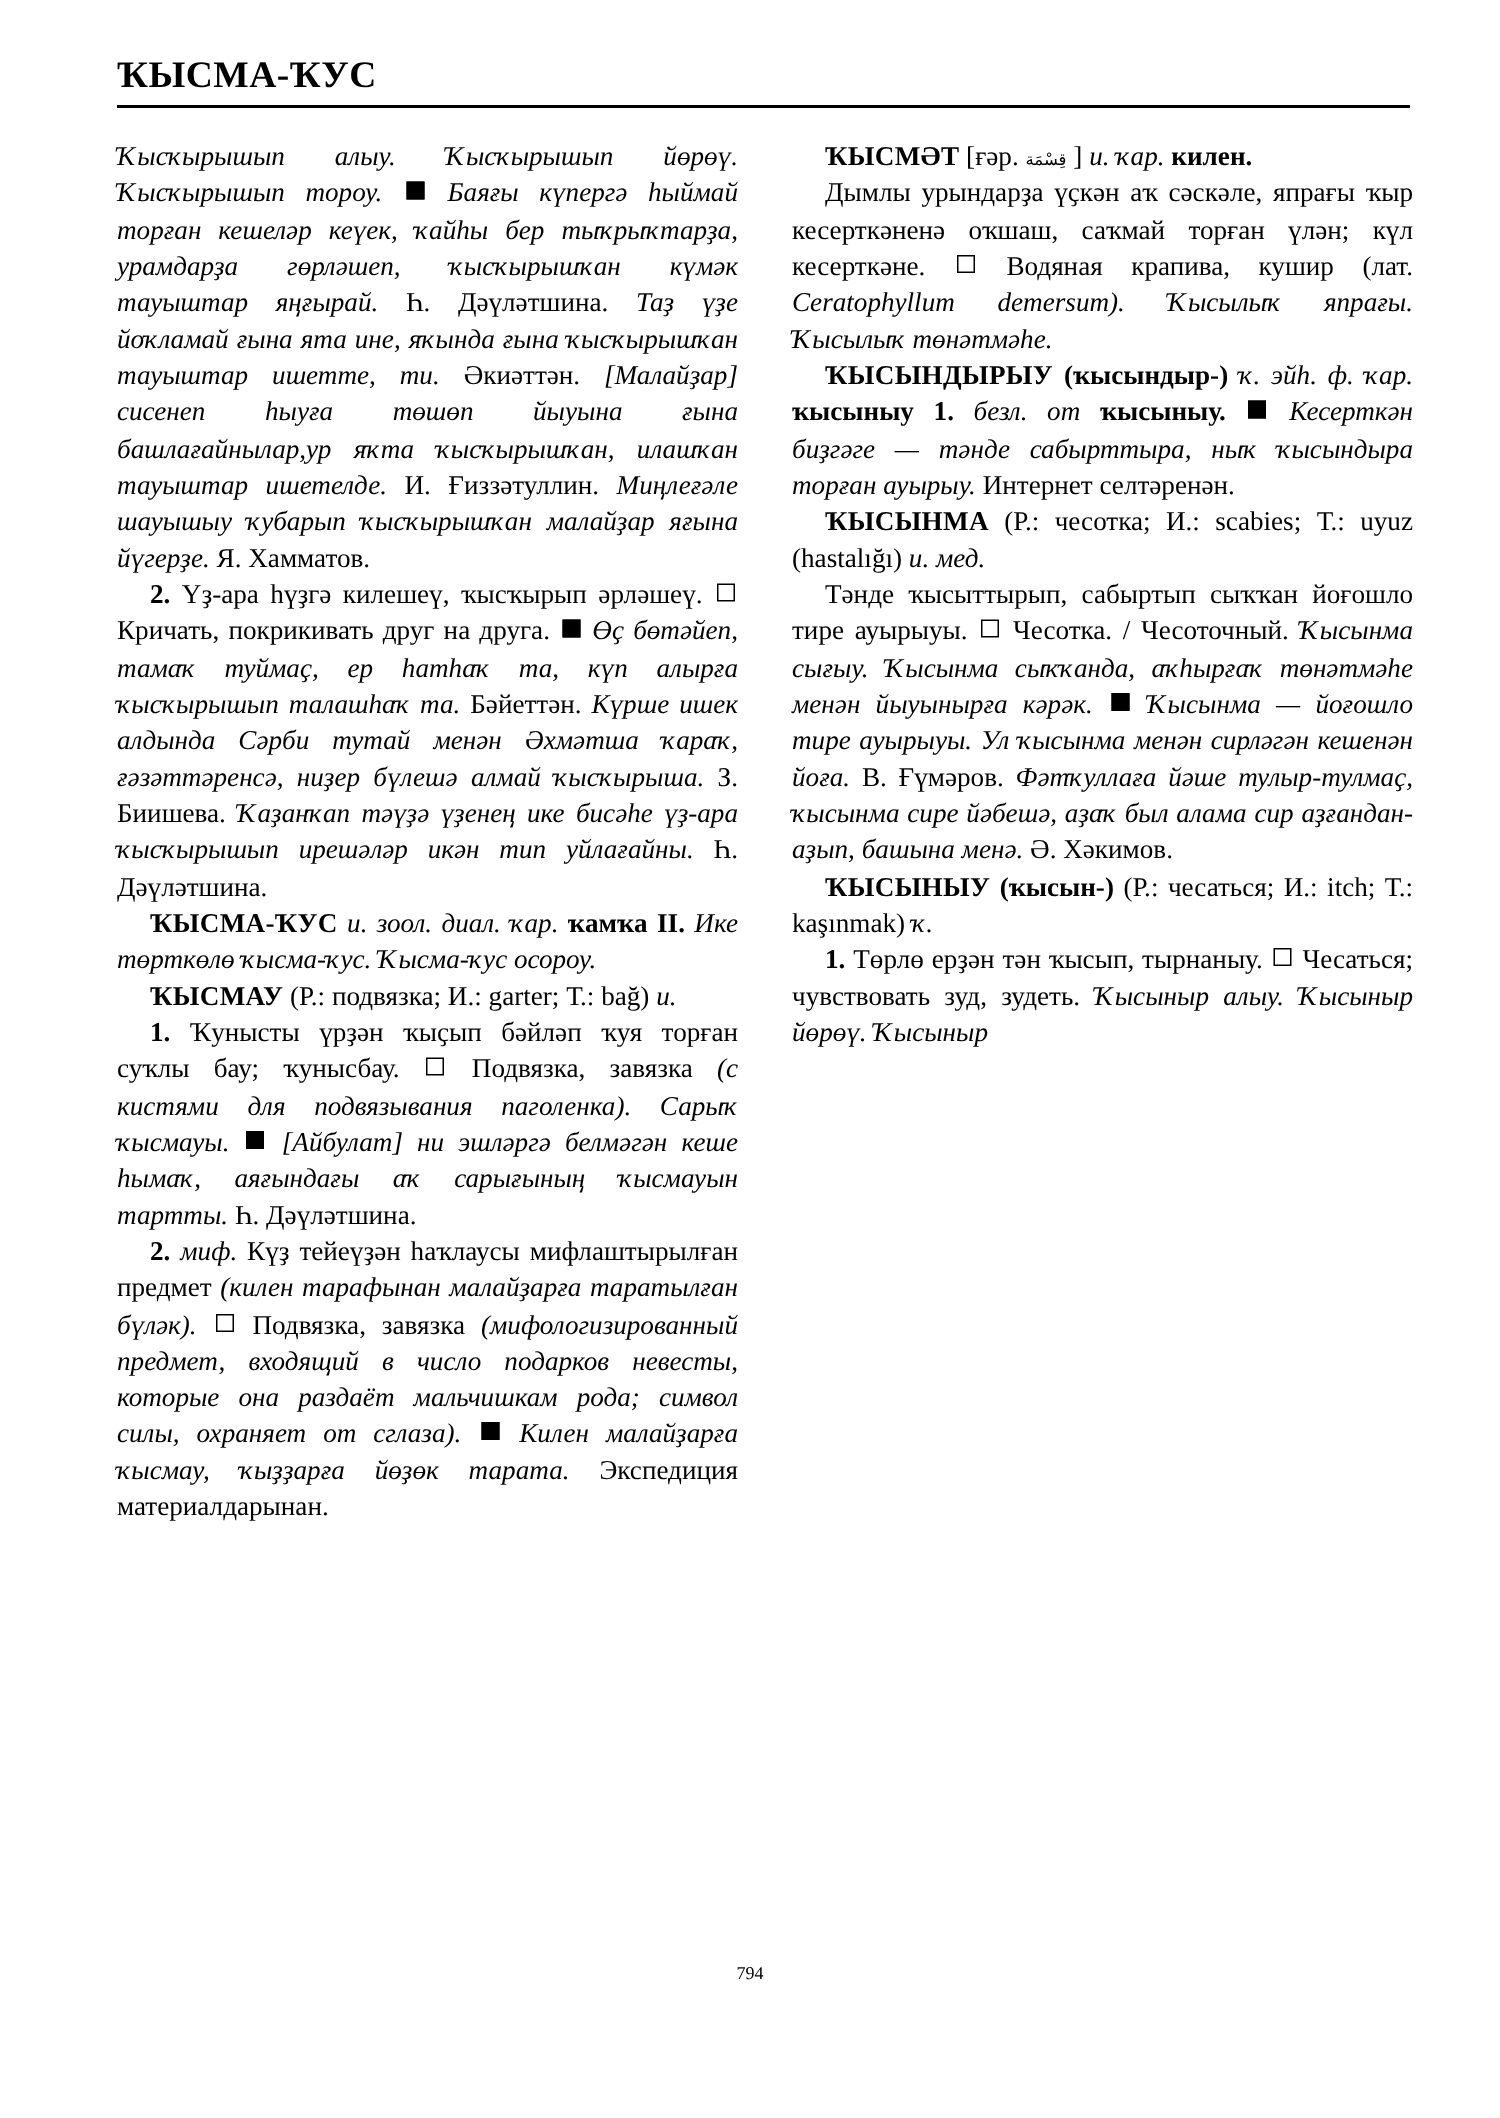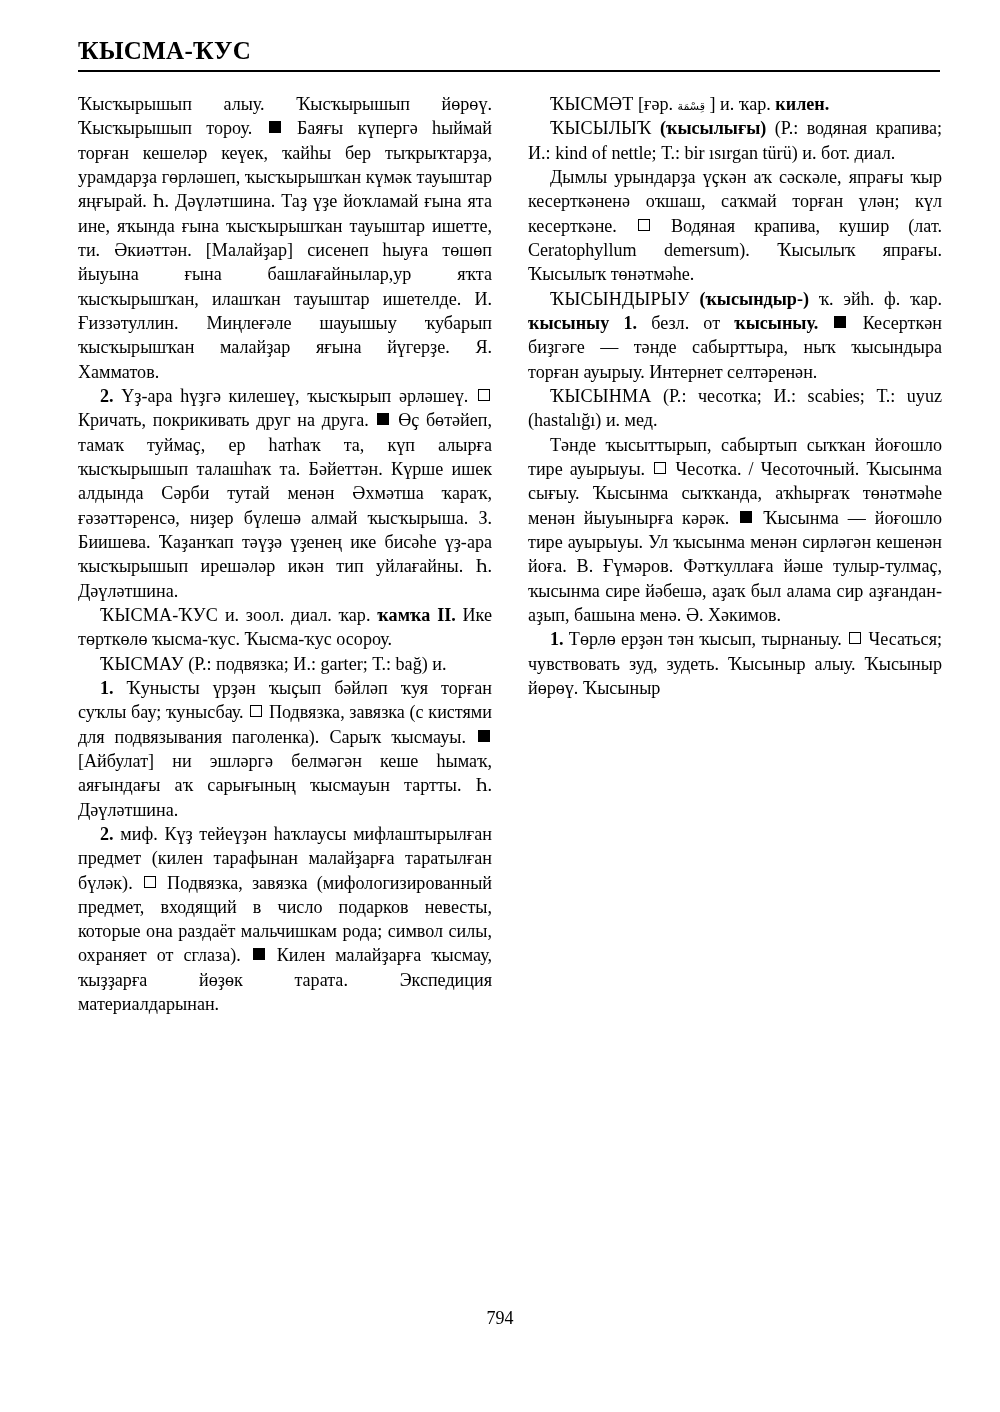--- a/index.html
+++ b/index.html
@@ -64,24 +64,24 @@
     margin: 0;
   }
   .col p.indent {
     text-indent: 22px;
   }
   .col p.noindent {
     text-indent: 0;
   }
 
   
-  .it { }
+  .it { font-style: italic; }
   .bd { font-weight: bold; }
   .hw {
-    font-weight: normal;
+    font-weight: bold;
     letter-spacing: 0.2px;
   }
   .ar {
     font-family: "DejaVu Sans", sans-serif;
     font-size: 11px;
     direction: rtl;
     unicode-bidi: isolate;
   }
   .sq-open, .sq-filled {
     display: inline-block;
@@ -93,21 +93,21 @@
   .sq-open { border: 1.6px solid #000; background: transparent; }
   .sq-filled { background: #000; border: 1.6px solid #000; }
 
   
   .folio {
     position: absolute;
     top: 1308px;
     left: 0;
     width: 1000px;
     text-align: center;
-    font-size: 18px;
+    font-size: 12px;
   }
 </style>
 </head>
 <body>
 
 <div class="page">
 
   <div class="runhead-wrap">
     <div class="runhead">ҠЫСМА-ҠУС</div>
     <div class="runhead-rule"></div>
@@ -117,24 +117,24 @@
     <div class="col" id="col-left">
         <p class="noindent"><span class="it">Ҡысҡырышып алыу. Ҡысҡырышып йөрөү. Ҡысҡырышып тороу.</span> <span class="sq-filled"></span> <span class="it">Баяғы күпергә һыймай торған кешеләр кеүек, ҡайһы бер тыҡрыҡтарҙа, урамдарҙа гөрләшеп, ҡысҡырышҡан күмәк тауыштар яңғырай.</span> <span>Һ. Дәүләтшина.</span> <span class="it">Таҙ үҙе йоҡламай ғына ята ине, яҡында ғына ҡысҡырышҡан тауыштар ишетте, ти.</span> <span>Әкиәттән.</span> <span class="it">[Малайҙар] сисенеп һыуға төшөп йыуына ғына башлағайнылар,ур яҡта ҡысҡырышҡан, илашҡан тауыштар ишетелде.</span> <span>И. Ғиззәтуллин.</span> <span class="it">Миңлеғәле шауышыу ҡубарып ҡысҡырышҡан малайҙар яғына йүгерҙе.</span> <span>Я. Хамматов.</span></p>
         <p class="indent"><span class="bd">2.</span> <span>Үҙ-ара һүҙгә килешеү, ҡысҡырып әрләшеү.</span> <span class="sq-open"></span> <span>Кричать, покрикивать друг на друга.</span> <span class="sq-filled"></span> <span class="it">Өҫ бөтәйеп, тамаҡ туймаҫ, ер һатһаҡ та, күп алырға ҡысҡырышып талашһаҡ та.</span> <span>Бәйеттән.</span> <span class="it">Күрше ишек алдында Сәрби тутай менән Әхмәтша ҡараҡ, ғәзәттәренсә, ниҙер бүлешә алмай ҡысҡырыша.</span> <span>З. Биишева.</span> <span class="it">Ҡаҙанҡап тәүҙә үҙенең ике бисәһе үҙ-ара ҡысҡырышып ирешәләр икән тип уйлағайны.</span> <span>Һ. Дәүләтшина.</span></p>
         <p class="indent"><span class="hw">ҠЫСМА-ҠУС</span> <span class="it">и. зоол. диал. ҡар.</span> <span class="bd">ҡамҡа II.</span> <span class="it">Ике төрткөлө ҡысма-ҡус. Ҡысма-ҡус осороу.</span></p>
         <p class="indent"><span class="hw">ҠЫСМАУ</span> <span>(Р.: подвязка; И.: garter; Т.: bağ)</span> <span class="it">и.</span></p>
         <p class="indent"><span class="bd">1.</span> <span>Ҡунысты үрҙән ҡыҫып бәйләп ҡуя торған суҡлы бау; ҡунысбау.</span> <span class="sq-open"></span> <span>Подвязка, завязка</span> <span class="it">(с кистями для подвязывания паголенка). Сарыҡ ҡысмауы.</span> <span class="sq-filled"></span> <span class="it">[Айбулат] ни эшләргә белмәгән кеше һымаҡ, аяғындағы аҡ сарығының ҡысмауын тартты.</span> <span>Һ. Дәүләтшина.</span></p>
         <p class="indent"><span class="bd">2.</span> <span class="it">миф.</span> <span>Күҙ тейеүҙән һаҡлаусы мифлаштырылған предмет</span> <span class="it">(килен тарафынан малайҙарға таратылған бүләк).</span> <span class="sq-open"></span> <span>Подвязка, завязка</span> <span class="it">(мифологизированный предмет, входящий в число подарков невесты, которые она раздаёт мальчишкам рода; символ силы, охраняет от сглаза).</span> <span class="sq-filled"></span> <span class="it">Килен малайҙарға ҡысмау, ҡыҙҙарға йөҙөк тарата.</span> <span>Экспедиция материалдарынан.</span></p>
       </div>
     <div class="col" id="col-right">
         <p class="indent"><span class="hw">ҠЫСМӘТ</span> <span>[ғәр.</span> <span class="ar">قِسْمَة</span> <span>]</span> <span class="it">и. ҡар.</span> <span class="bd">килен.</span></p>
-        <p class="indent"><span class="hw">ҠЫСЫЛЫҠ</span> <span class="bd">(ҡысылығы)</span> <span>(Р.: водяная крапива; И.: kind of nettle; Т.: bir ısırgan türü)</span> <span class="it">и. бот. диал.</span></p>
         <p class="indent"><span>Дымлы урындарҙа үҫкән аҡ сәскәле, япрағы ҡыр кесерткәненә оҡшаш, саҡмай торған үлән; күл кесерткәне.</span> <span class="sq-open"></span> <span>Водяная крапива, кушир (лат.</span> <span class="it">Ceratophyllum demersum).</span> <span class="it">Ҡысылыҡ япрағы. Ҡысылыҡ төнәтмәһе.</span></p>
         <p class="indent"><span class="hw">ҠЫСЫНДЫРЫУ</span> <span class="bd">(ҡысындыр-)</span> <span class="it">ҡ. эйһ. ф. ҡар.</span> <span class="bd">ҡысыныу 1.</span> <span class="it">безл. от</span> <span class="bd">ҡысыныу.</span> <span class="sq-filled"></span> <span class="it">Кесерткән биҙгәге — тәнде сабырттыра, ныҡ ҡысындыра торған ауырыу.</span> <span>Интернет селтәренән.</span></p>
         <p class="indent"><span class="hw">ҠЫСЫНМА</span> <span>(Р.: чесотка; И.: scabies; Т.: uyuz (hastalığı)</span> <span class="it">и. мед.</span></p>
         <p class="indent"><span>Тәнде ҡысыттырып, сабыртып сыҡҡан йоғошло тире ауырыуы.</span> <span class="sq-open"></span> <span>Чесотка. / Чесоточный.</span> <span class="it">Ҡысынма сығыу. Ҡысынма сыҡҡанда, аҡһырғаҡ төнәтмәһе менән йыуынырға кәрәк.</span> <span class="sq-filled"></span> <span class="it">Ҡысынма — йоғошло тире ауырыуы. Ул ҡысынма менән сирләгән кешенән йоға.</span> <span>В. Ғүмәров.</span> <span class="it">Фәтҡуллаға йәше тулыр-тулмаҫ, ҡысынма сире йәбешә, аҙаҡ был алама сир аҙғандан-аҙып, башына менә.</span> <span>Ә. Хәкимов.</span></p>
+        <p class="indent"><span class="hw">ҠЫСЫНЫУ</span> <span class="bd">(ҡысын-)</span> <span>(Р.: чесаться; И.: itch; Т.: kaşınmak)</span> <span class="it">ҡ.</span></p>
         <p class="indent"><span class="bd">1.</span> <span>Төрлө ерҙән тән ҡысып, тырнаныу.</span> <span class="sq-open"></span> <span>Чесаться; чувствовать зуд, зудеть.</span> <span class="it">Ҡысыныр алыу. Ҡысыныр йөрөү. Ҡысыныр</span></p>
       </div>
   </div>
 
   <div class="folio">794</div>
 
 </div>
 
 </body></html>

